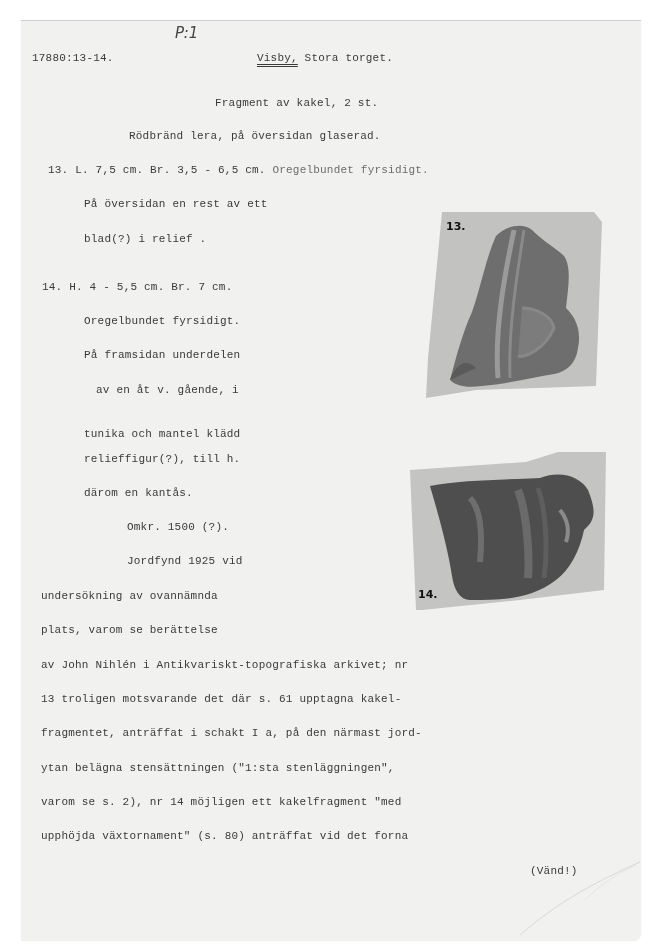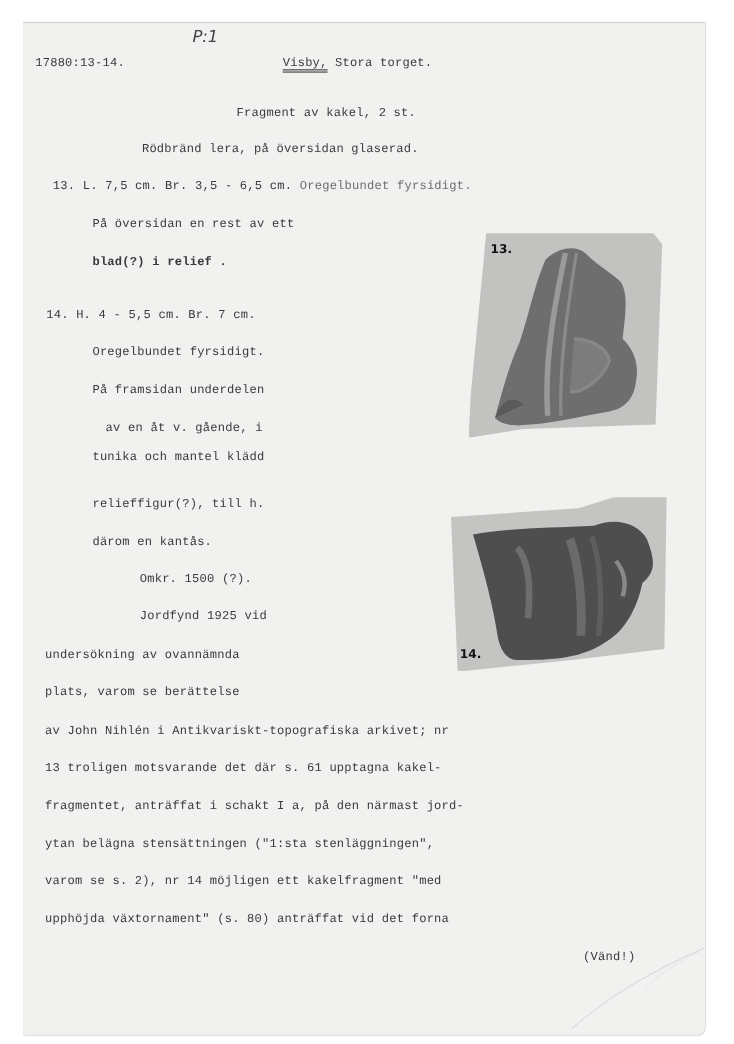--- a/index.html
+++ b/index.html
@@ -47,27 +47,27 @@
 <div class="hand" style="left:175px; top:24px;">P:1</div>
 <div class="line" style="left:32px; top:48px;">17880:13-14.</div>
 <div class="line" style="left:257px; top:48px;"><span class="dul">Visby,</span><span class="ul"> Stora torget</span><span>.</span></div>
 
 <div class="line" style="left:215px; top:93px;"><span class="ul">Fragment av kakel</span><span>, 2 st.</span></div>
 
 <div class="line" style="left:129px; top:126px;">Rödbränd lera, på översidan glaserad.</div>
 
 <div class="line" style="left:48px; top:160px;"><span>13.</span> <span>L. 7,5 cm. Br. 3,5 - 6,5 cm.</span><span class="faint"> Oregelbundet fyrsidigt.</span></div>
 <div class="line" style="left:84px; top:194px;">På översidan en rest av ett</div>
-<div class="line" style="left:84px; top:229px;font-weight:bold;">blad(?) i relief .</div>
+<div class="line" style="left:84px; top:229px;">blad(?) i relief .</div>
 
 <div class="line" style="left:42px; top:277px;"><span>14.</span> <span>H. 4 - 5,5 cm. Br. 7 cm.</span></div>
 <div class="line" style="left:84px; top:311px;">Oregelbundet fyrsidigt.</div>
 <div class="line" style="left:84px; top:345px;">På framsidan underdelen</div>
 <div class="line" style="left:96px; top:380px;">av en åt v. gående, i</div>
-<div class="line" style="left:84px; top:406px;">tunika och mantel klädd</div>
+<div class="line" style="left:84px; top:424px;">tunika och mantel klädd</div>
 <div class="line" style="left:84px; top:449px;">relieffigur(?), till h.</div>
 <div class="line" style="left:84px; top:483px;">därom en kantås.</div>
 
 <div class="line" style="left:127px; top:517px;">Omkr. 1500 (?).</div>
 
 <div class="line" style="left:127px; top:551px;">Jordfynd 1925 vid</div>
 <div class="line" style="left:41px; top:586px;">undersökning av ovannämnda</div>
 <div class="line" style="left:41px; top:620px;">plats, varom se berättelse</div>
 <div class="line" style="left:41px; top:655px;">av John Nihlén i Antikvariskt-topografiska arkivet; nr</div>
 <div class="line" style="left:41px; top:689px;">13 troligen motsvarande det där s. 61 upptagna kakel-</div>

